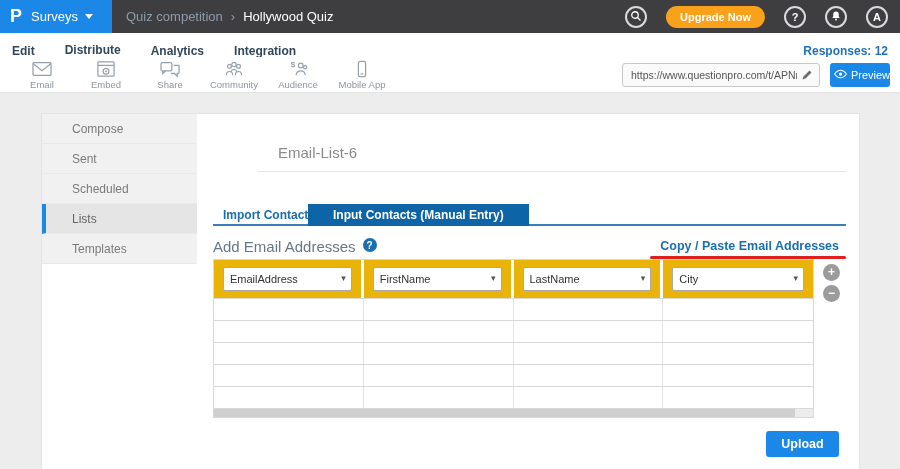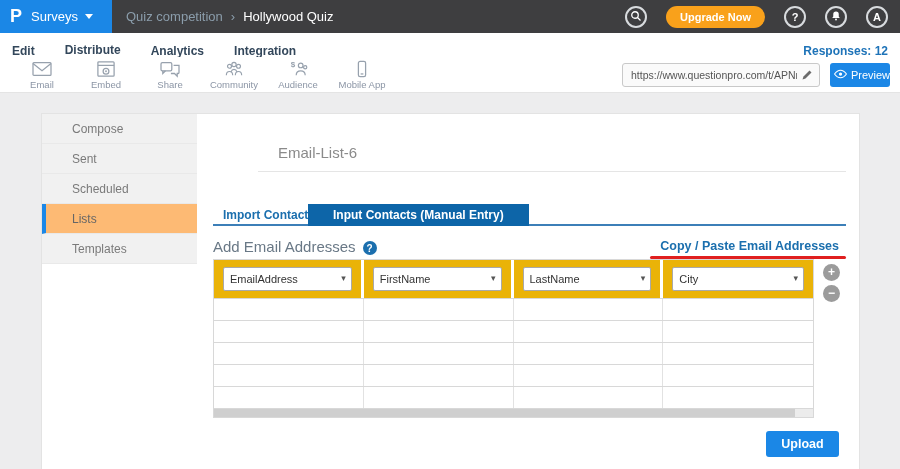--- a/index.html
+++ b/index.html
@@ -34,32 +34,32 @@
   .channel svg { display:block; }
   .url-box { position:absolute; left:622px; top:6px; width:198px; height:24px; background:#fafafa; border:1px solid #c9c9c9; border-radius:3px; display:flex; align-items:center; }
   .url-input { flex:1; min-width:0; border:none; background:transparent; font-size:10.5px; color:#555; padding:0 2px 0 8px; outline:none; font-family:"Liberation Sans",sans-serif; }
   .pencil { flex:none; padding:0 6px 0 2px; display:flex; }
   .preview-btn { position:absolute; left:830px; top:6px; width:60px; height:24px; background:#1b87e6; color:#fff; border:none; border-radius:3px; font-size:11px; display:flex; align-items:center; justify-content:flex-end; gap:4px; cursor:pointer; }
 
   
   .card { position:absolute; left:41px; top:113px; width:819px; height:356px; background:#fff; border:1px solid #e3e3e3; border-bottom:none; }
   .sidebar { position:absolute; left:0; top:0; width:155px; }
   .side-item { height:30px; background:#f1f1f1; border-bottom:1px solid #e9e9e9; display:flex; align-items:center; padding-left:30px; font-size:12px; color:#7a7a7a; cursor:pointer; }
-  .side-item.active { background:#fdba74; border-left:4px solid #1b87e6; padding-left:26px; color:#666; }
+  .side-item.active { background:#e5e5e5; border-left:4px solid #1b87e6; padding-left:26px; color:#666; }
 
   .content { position:absolute; left:155px; top:0; width:664px; height:356px; }
   .list-title { position:absolute; left:81px; top:30px; font-size:15px; color:#8a8a8a; }
   .title-hr { position:absolute; left:61px; right:15px; top:57px; border-top:1px solid #e5e5e5; }
 
   .tabs { position:absolute; left:16px; right:15px; top:90px; height:22px; border-bottom:2px solid #3c7fb8; }
   .tab-link { position:absolute; left:10px; top:4px; font-size:12px; font-weight:bold; color:#1b6fae; cursor:pointer; text-decoration:none; }
   .tab-active { position:absolute; left:95px; top:0; height:22px; background:#0d65a8; color:#fff; font-size:12px; font-weight:bold; display:flex; align-items:center; padding:0 25px; cursor:pointer; white-space:nowrap; }
 
   .section-row { position:absolute; left:16px; right:15px; top:122px; height:20px; }
-  .section-heading { position:absolute; left:0; top:2px; font-size:15px; color:#697886; display:flex; align-items:flex-end; gap:7px; }
+  .section-heading { position:absolute; left:0; top:2px; font-size:15px; color:#697886; display:flex; align-items:flex-start; gap:7px; }
   .help-dot { width:14px; height:14px; border-radius:50%; background:#1b6fae; color:#fff; font-size:10px; font-weight:bold; display:flex; align-items:center; justify-content:center; cursor:pointer; }
   .copy-link { position:absolute; right:7px; top:3px; font-size:12.5px; font-weight:bold; color:#1b6fae; cursor:pointer; text-decoration:none; }
   .annotation-underline { position:absolute; right:0; top:20px; width:196px; height:3px; background:#e01f1f; border-radius:2px; }
 
   
   .grid { position:absolute; left:16px; top:145px; width:601px; border:1px solid #d8d8d8; background:#fff; }
   .grid-head { display:grid; grid-template-columns:repeat(4,1fr); background:#fff; }
   .head-cell { height:38px; background:#eab308; }
   .head-cell:not(:last-child) { border-right:3px solid #fff; }
   .select-wrap { position:relative; margin:7px 9px 0 9px; height:24px; }

